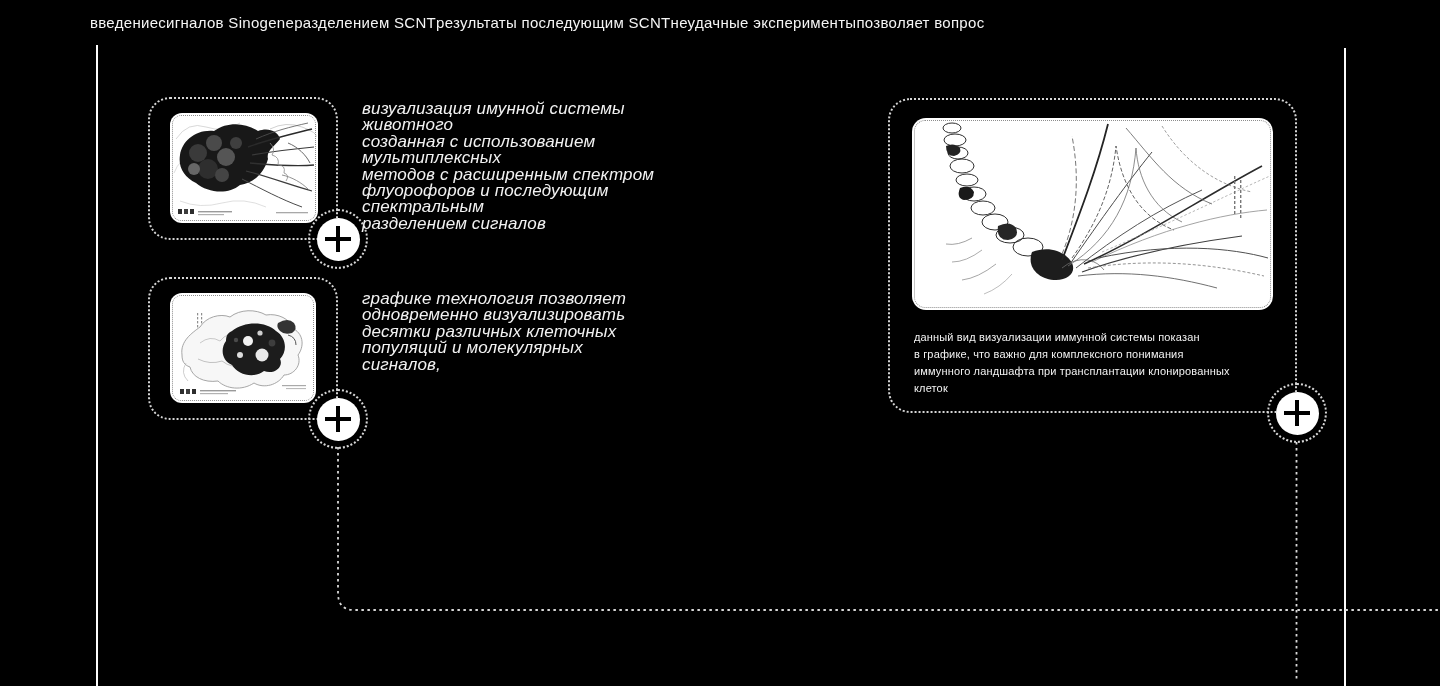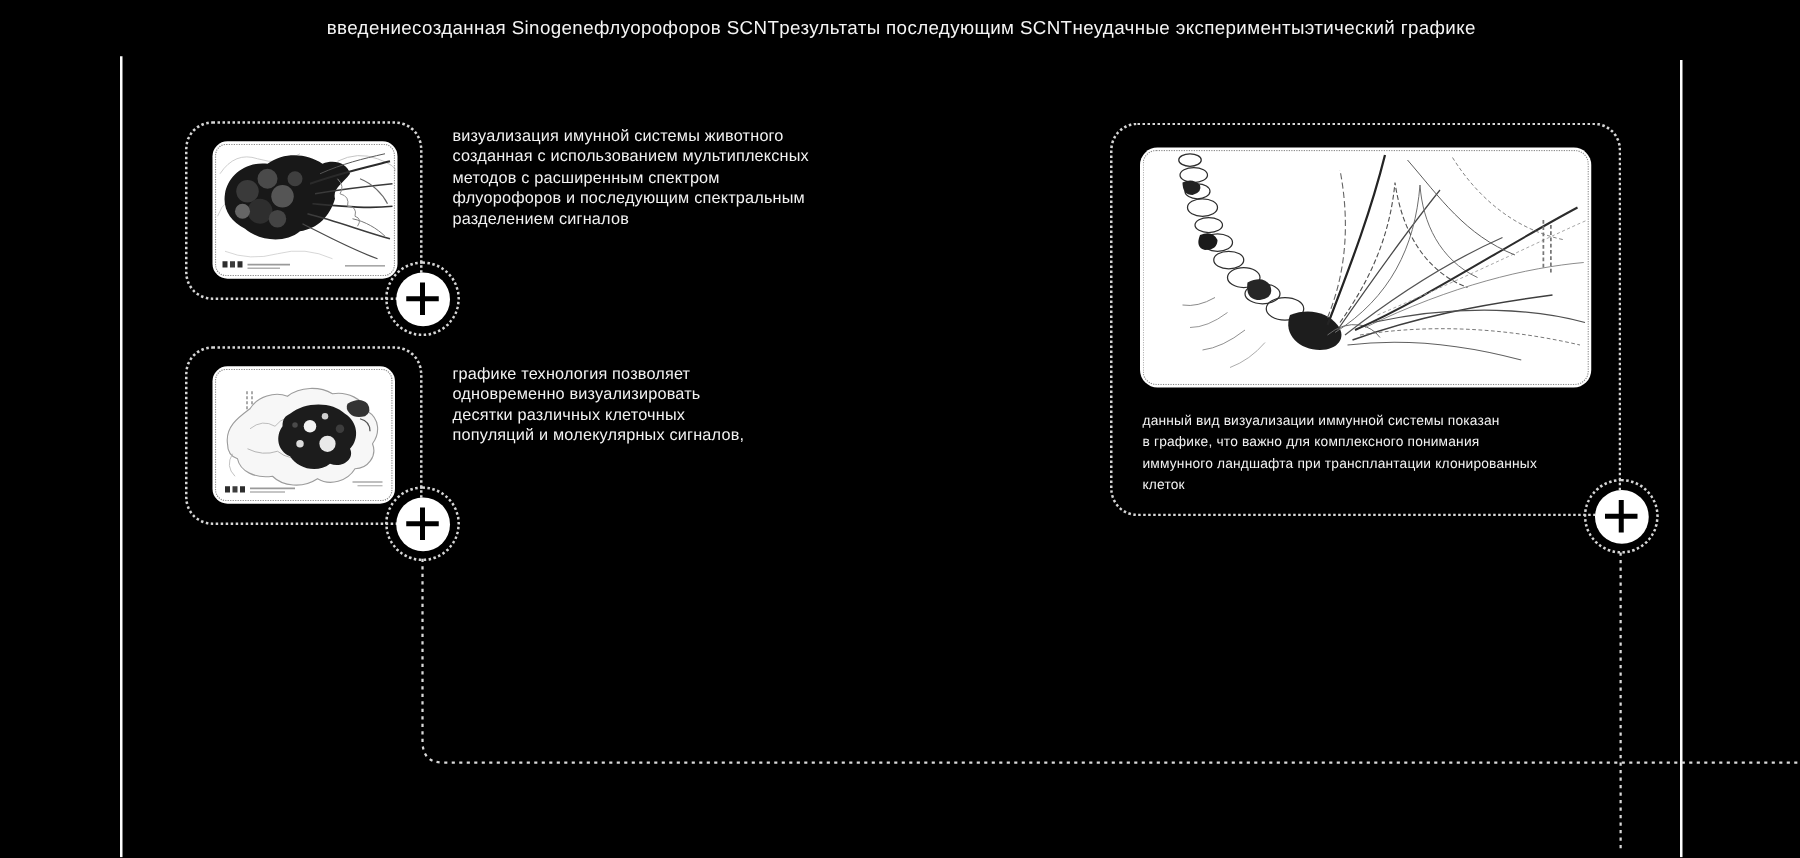--- a/index.html
+++ b/index.html
@@ -2,21 +2,21 @@
 <html><head>
 <meta charset="utf-8">
 <title>page</title>
 <style>
   * { margin:0; padding:0; box-sizing:border-box; }
   html,body { background:#000; }
   body { font-family:"Liberation Sans", sans-serif; }
   .stage { position:relative; width:1440px; height:686px; background:#000; overflow:hidden; }
 
   
-  .nav { position:absolute; left:90px; top:14px; width:1262px; display:flex; justify-content:center; align-items:center; }
+  .nav { position:absolute; left:90px; top:14px; width:1262px; display:flex; justify-content:flex-start; align-items:center; }
   .nav-item { color:#f5f5f5; font-size:15px; letter-spacing:0.3px; text-decoration:none; cursor:pointer; white-space:nowrap; }
 
   
   .vline { position:absolute; width:2px; background:#fdfdfd; }
   .vline.left  { left:96px;  top:45px; height:641px; }
   .vline.right { left:1344px; top:48px; height:638px; }
 
   
   .connectors { position:absolute; left:0; top:0; width:1440px; height:686px; pointer-events:none; }
   .connectors path { stroke:#d9d9d9; stroke-width:1.8; fill:none; stroke-dasharray:2.5 3.5; }
@@ -30,46 +30,46 @@
   
   .imgbox { position:absolute; background:#ffffff; border-radius:12px; overflow:hidden; }
   .imgbox svg { display:block; width:100%; height:100%; }
   .imgbox .frame { position:absolute; inset:2px; border:1px dotted #8d8d8d; border-radius:9px; pointer-events:none; }
   .card1 .imgbox { left:20px; top:14px; width:148px; height:110px; }
   .card2 .imgbox { left:20px; top:14px; width:146px; height:110px; }
   .card3 .imgbox { left:22px; top:18px; width:361px; height:192px; border-radius:14px; }
   .card3 .imgbox .frame { border-radius:11px; }
 
   
-  .desc { position:absolute; color:#f2f2f2; font-size:13px; line-height:16.4px; letter-spacing:0.15px; white-space:pre-line; }
+  .desc { position:absolute; color:#f2f2f2; font-size:17px; line-height:16.4px; letter-spacing:0.15px; white-space:pre-line;font-style:italic; }
   .t1 { left:362px; top:101px; width:300px; }
   .t2 { left:362px; top:291px; width:300px; }
   .caption { position:absolute; left:24px; top:229px; width:372px; color:#f2f2f2; font-size:11px; line-height:17px; letter-spacing:0.15px; white-space:pre-line; }
 
   
   .plus { position:absolute; width:60px; height:60px; border-radius:50%; border:2px dotted #d6d6d6; background:transparent; display:flex; align-items:center; justify-content:center; cursor:pointer; padding:0; }
   .p1 { left:308px;  top:209px; }
   .p2 { left:308px;  top:389px; }
   .p3 { left:1267px; top:383px; }
   .plus-core { position:relative; width:43px; height:43px; border-radius:50%; background:#ffffff; display:block; }
   .plus-core .ph { position:absolute; left:8.5px; top:19.8px; width:26px; height:3.4px; background:#000; }
   .plus-core .pv { position:absolute; left:19.8px; top:8.5px; width:3.4px; height:26px; background:#000; }
 </style>
 </head>
 <body>
 
 <div class="stage">
 
   <nav class="nav">
     <a class="nav-item">введение</a>
-    <a class="nav-item">созданная Sinogene</a>
-    <a class="nav-item">флуорофоров SCNT</a>
+    <a class="nav-item">сигналов Sinogene</a>
+    <a class="nav-item">разделением SCNT</a>
     <a class="nav-item">результаты последующим SCNT</a>
     <a class="nav-item">неудачные эксперименты</a>
-    <a class="nav-item">этический графике</a>
+    <a class="nav-item">позволяет вопрос</a>
   </nav>
 
   <div class="vline left"></div>
   <div class="vline right"></div>
 
   <svg class="connectors" viewBox="0 0 1440 686">
     <path d="M338 447 L338 593 Q338 610 354 610 L1440 610"></path>
     <path d="M1296.5 442 L1296.5 679"></path>
   </svg>
 

